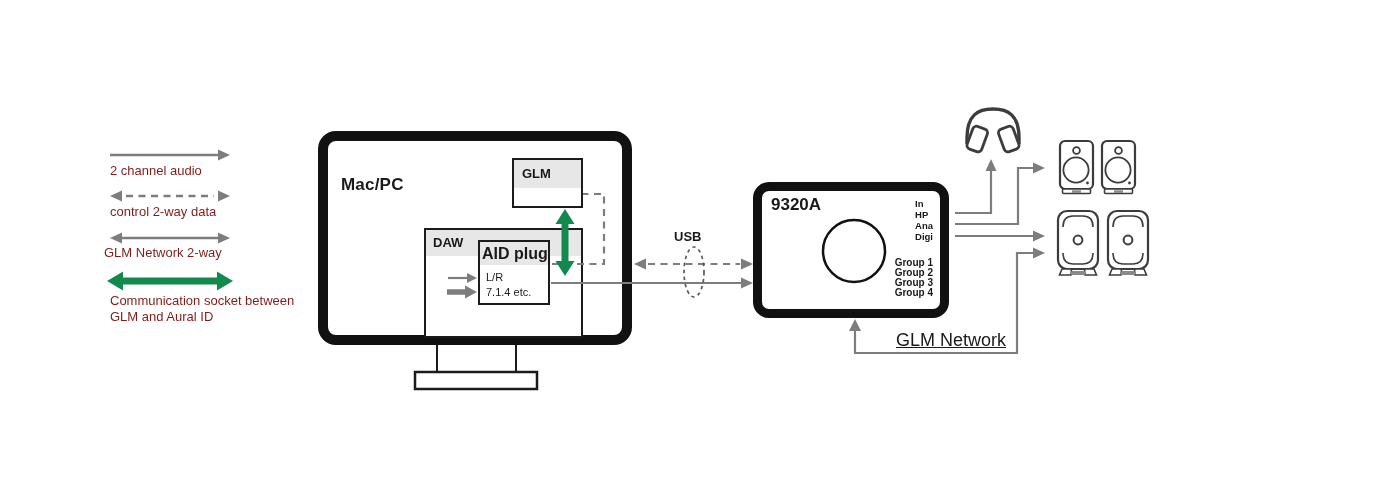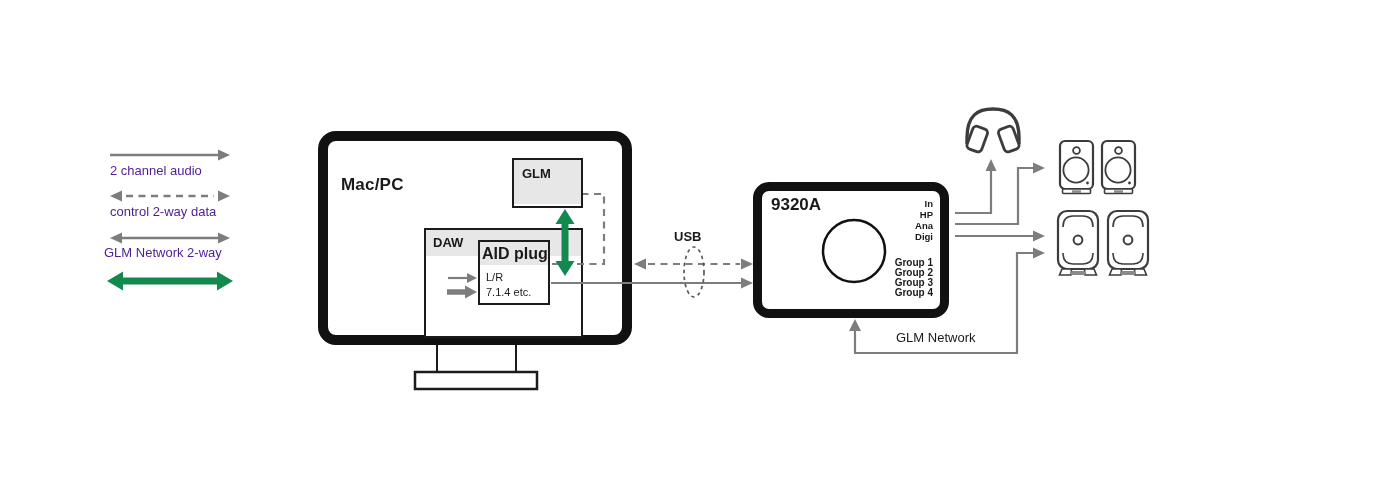--- a/index.html
+++ b/index.html
@@ -1,56 +1,57 @@
 <!DOCTYPE html>
 <html><head>
 <meta charset="utf-8">
 <style>
   html,body{margin:0;padding:0;background:#fff;}
   .canvas{
     position:relative;width:1400px;height:495px;background:#ffffff;overflow:hidden;
     font-family:"Liberation Sans",sans-serif;color:#1a1a1a;
   }
   
-  .lg{position:absolute;font-size:13px;line-height:15.5px;color:#4c1d95;white-space:nowrap;}
+  .lg{position:absolute;font-size:13px;line-height:15.5px;color:#7f1d1d;white-space:nowrap;}
   .lg.wrap{white-space:normal;}
   
   .monitor{position:absolute;left:318px;top:131px;width:314px;height:214px;
     border:10px solid #111;border-radius:18px;background:#fff;box-sizing:border-box;z-index:1;}
   .mac-label{position:absolute;left:13px;top:5px;font-size:17px;font-weight:700;letter-spacing:.2px;margin-top:29px;}
   
   .box{position:absolute;background:#fff;border:2px solid #1b1b1b;box-sizing:border-box;z-index:2;}
   .box-hdr{background:#e7e7e7;font-weight:700;color:#1a1a1a;}
   .glm{left:512px;top:158px;width:71px;height:50px;}
-  .glm .box-hdr{height:44px;line-height:28px;padding-left:8px;font-size:13px;}
+  .glm .box-hdr{height:28px;line-height:28px;padding-left:8px;font-size:13px;}
   .daw{left:424px;top:228px;width:159px;height:110px;}
   .daw .box-hdr{height:26px;line-height:25px;padding-left:7px;font-size:13px;}
   .aid{left:478px;top:240px;width:72px;height:65px;z-index:3;}
   .aid .box-hdr{height:23px;line-height:23px;padding-left:2px;font-size:16px;}
   .aid-body{padding:5px 0 0 6px;font-size:11px;line-height:14.5px;}
   
   .device{position:absolute;left:753px;top:182px;width:196px;height:136px;
     border:9px solid #111;border-radius:16px;background:#fff;box-sizing:border-box;z-index:1;}
   .dev-title{position:absolute;left:9px;top:4px;font-size:17px;font-weight:700;}
-  .dev-io{position:absolute;right:7px;top:7px;text-align:right;font-size:9.5px;font-weight:700;line-height:11px;}
+  .dev-io{position:absolute;right:7px;top:7px;text-align:left;font-size:9.5px;font-weight:700;line-height:11px;}
   .dev-groups{position:absolute;right:7px;bottom:11px;text-align:center;font-size:10px;font-weight:700;line-height:10px;}
   
   .usb-label{position:absolute;left:674px;top:229px;font-size:13px;font-weight:700;z-index:4;text-align:center;}
-  .net-label{position:absolute;left:896px;top:330px;font-size:13px;z-index:4;}
+  .net-label{position:absolute;left:896px;top:330px;font-size:18px;z-index:4;text-decoration:underline;}
   
   .overlay{position:absolute;left:0;top:0;width:1400px;height:495px;z-index:3;pointer-events:none;}
 </style>
 </head>
 <body>
 
 <div class="canvas">
 
   <div class="lg" style="left:110px;top:163px">2 channel audio</div>
   <div class="lg" style="left:110px;top:204px">control 2-way data</div>
   <div class="lg" style="left:104px;top:245px">GLM Network 2-way</div>
+  <div class="lg wrap" style="left:110px;top:293px;width:185px">Communication socket between GLM and Aural ID</div>
 
   <div class="monitor">
     <div class="mac-label">Mac/PC</div>
   </div>
 
   <div class="box glm">
     <div class="box-hdr">GLM</div>
   </div>
 
   <div class="box daw">

